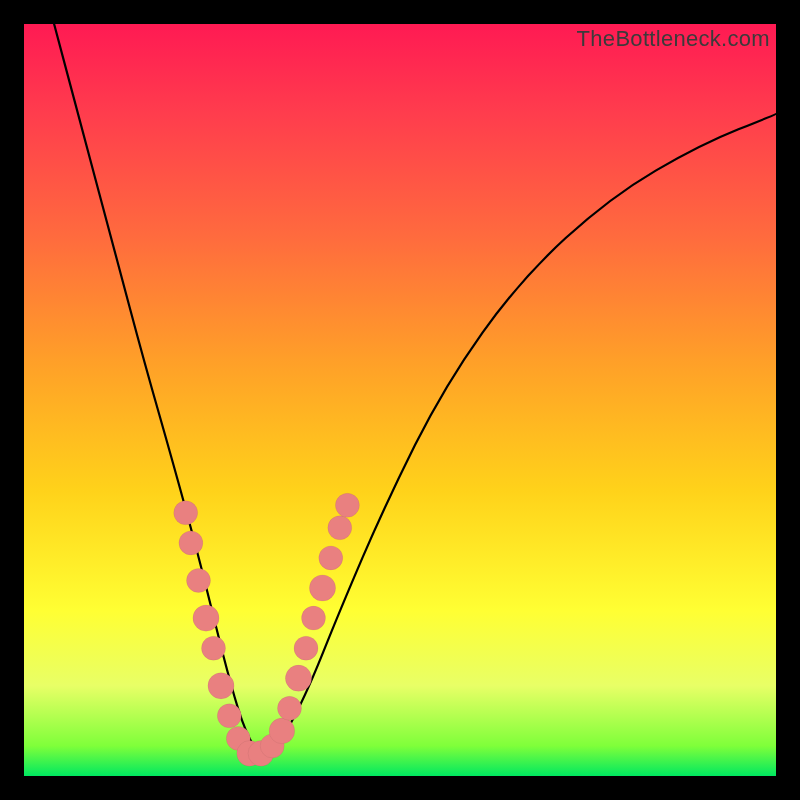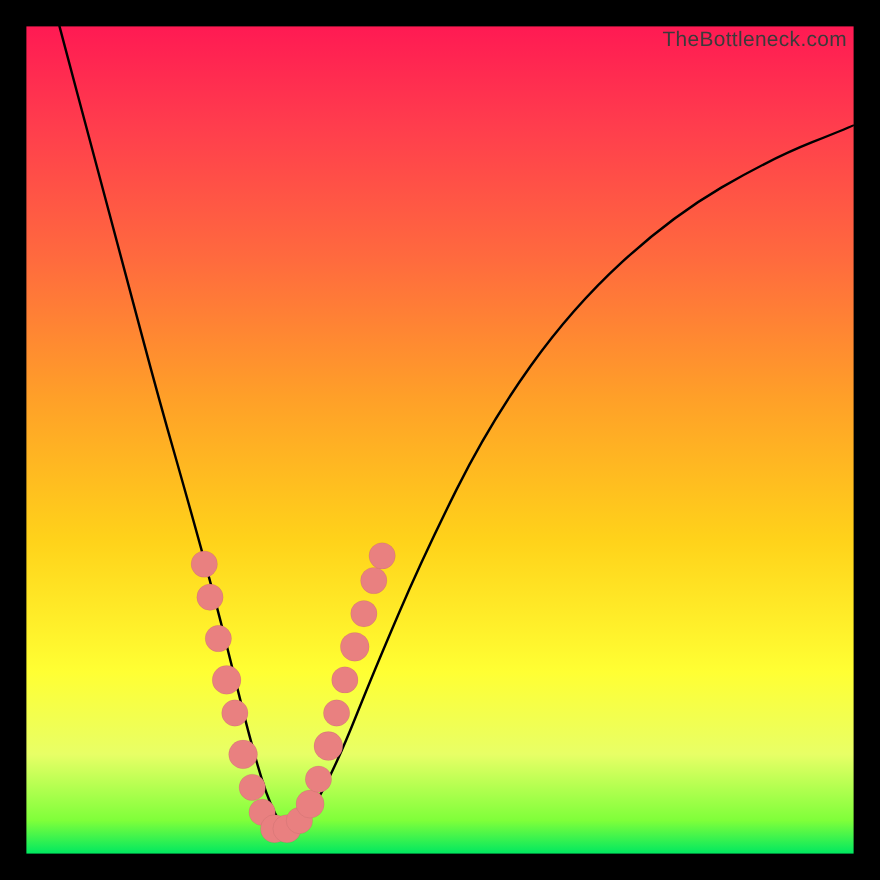--- a/index.html
+++ b/index.html
@@ -37,21 +37,21 @@
       #e8ff66 88%,
       #7fff3a 96%,
       #00e860 100%
     );
   }
   .watermark {
     position: absolute;
     top: 2px;
     right: 6px;
     color: #3b3b3b;
-    font-size: 19px;
+    font-size: 22px;
     font-weight: 500;
     letter-spacing: 0.3px;
     user-select: none;
   }
   svg.overlay {
     position: absolute;
     left: 0;
     top: 0;
     width: 752px;
     height: 752px;

